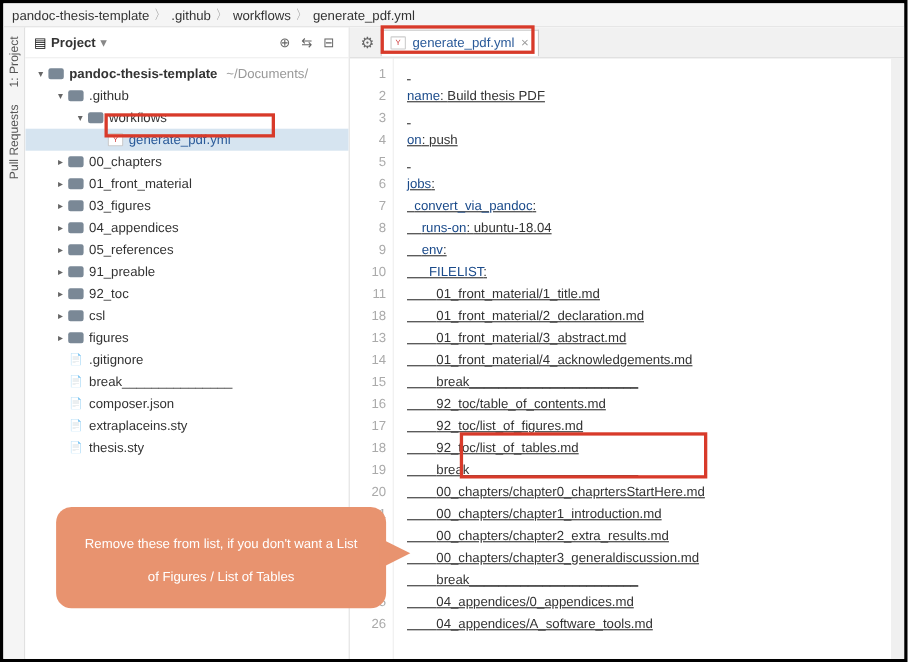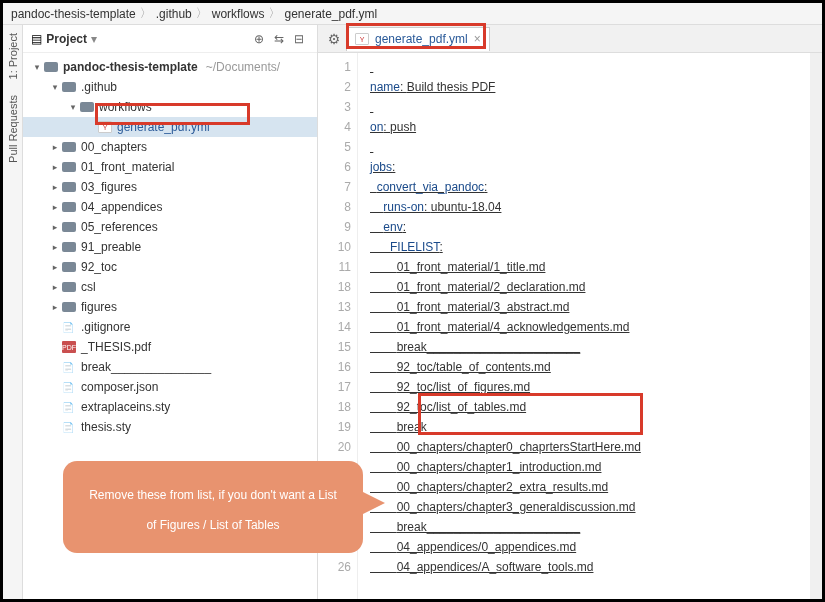--- a/index.html
+++ b/index.html
@@ -30,21 +30,21 @@
 .tab-bar { height: 28px; display: flex; align-items: center; background: #f1f1f1; border-bottom: 1px solid #ddd; padding-left: 4px; position: relative; }
 .gear { width: 24px; text-align: center; color: #666; cursor: pointer; font-size: 14px; }
 .editor-tab { display: flex; align-items: center; background: #fff; height: 24px; padding: 0 8px; border: 1px solid #ccc; border-bottom: none; gap: 6px; }
 .editor-tab .close { color: #999; cursor: pointer; }
 .code-area { flex: 1; display: flex; overflow: hidden; font-family: "Menlo", "Consolas", monospace; font-size: 13px; }
 .gutter { width: 40px; background: #fff; color: #aaa; text-align: right; padding: 4px 6px 0 0; border-right: 1px solid #eee; line-height: 20px; }
 .code { flex: 1; padding: 4px 0 0 12px; line-height: 20px; color: #333; white-space: pre; overflow: hidden; text-decoration: underline; }
 .k-key { color: #1a4a8a; }
 .k-t { color: #333; }
 .annot-box { position: absolute; border: 3px solid #d83a2a; pointer-events: none; }
-.callout { position: absolute; background: #e8936f; color: #fff; border-radius: 14px; padding: 16px 20px; font-size: 20px; line-height: 1.5; text-align: center; margin-left: 12px; }
+.callout { position: absolute; background: #e8936f; color: #fff; border-radius: 14px; padding: 16px 20px; font-size: 20px; line-height: 1.5; text-align: center; }
 .callout::after { content: ""; position: absolute; right: -22px; top: 28px; width: 0; height: 0; border-left: 28px solid #e8936f; border-top: 14px solid transparent; border-bottom: 14px solid transparent; }
 .scroll-stub { position: absolute; right: 0; width: 12px; background: #f0f0f0; }
 </style>
 </head>
 <body>
 
 <div class="breadcrumbs" id="breadcrumbs">
     <span>pandoc-thesis-template</span>
     <span class="sep">〉</span>
     <span>.github</span>
@@ -160,27 +160,20 @@
           <span class="arrow">▸</span>
           <span class="icon">
             <span class="folder-icon"></span>
           </span>
           <span class="name">figures</span>
         </div>
         <div class="tree-row" style="padding-left: 26px;">
           <span class="arrow"></span>
           <span class="icon">📄</span>
           <span class="name">.gitignore</span>
-        </div>
-        <div class="tree-row" style="padding-left: 26px;">
-          <span class="arrow"></span>
-          <span class="icon">
-            <span class="pdf-icon">PDF</span>
-          </span>
-          <span class="name">_THESIS.pdf</span>
         </div>
         <div class="tree-row" style="padding-left: 26px;">
           <span class="arrow"></span>
           <span class="icon">📄</span>
           <span class="name">break_______________</span>
         </div>
         <div class="tree-row" style="padding-left: 26px;">
           <span class="arrow"></span>
           <span class="icon">📄</span>
           <span class="name">composer.json</span>

